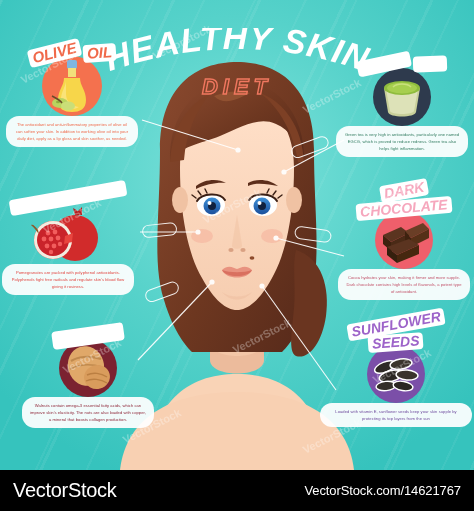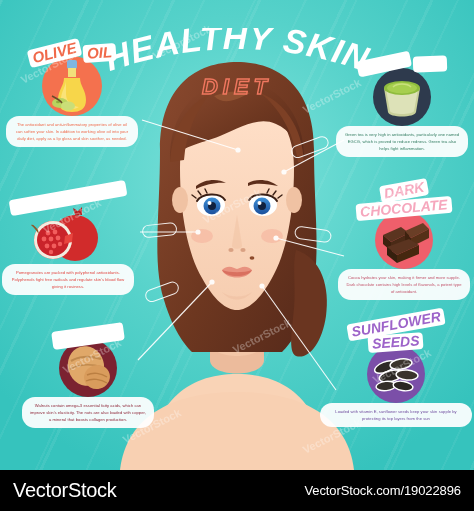--- a/index.html
+++ b/index.html
@@ -365,16 +365,16 @@
   <div class="wm" style="left:200px;top:200px;">VectorStock</div>
   <div class="wm" style="left:360px;top:190px;">VectorStock</div>
   <div class="wm" style="left:60px;top:350px;">VectorStock</div>
   <div class="wm" style="left:230px;top:330px;">VectorStock</div>
   <div class="wm" style="left:370px;top:360px;">VectorStock</div>
   <div class="wm" style="left:120px;top:420px;">VectorStock</div>
   <div class="wm" style="left:300px;top:430px;">VectorStock</div>
 
   <div class="footer">
     <div class="brand">VectorStock</div>
-    <div class="url">VectorStock.com/19022896</div>
+    <div class="url">VectorStock.com/14621767</div>
   </div>
 
 </div>
 
 </body></html>

